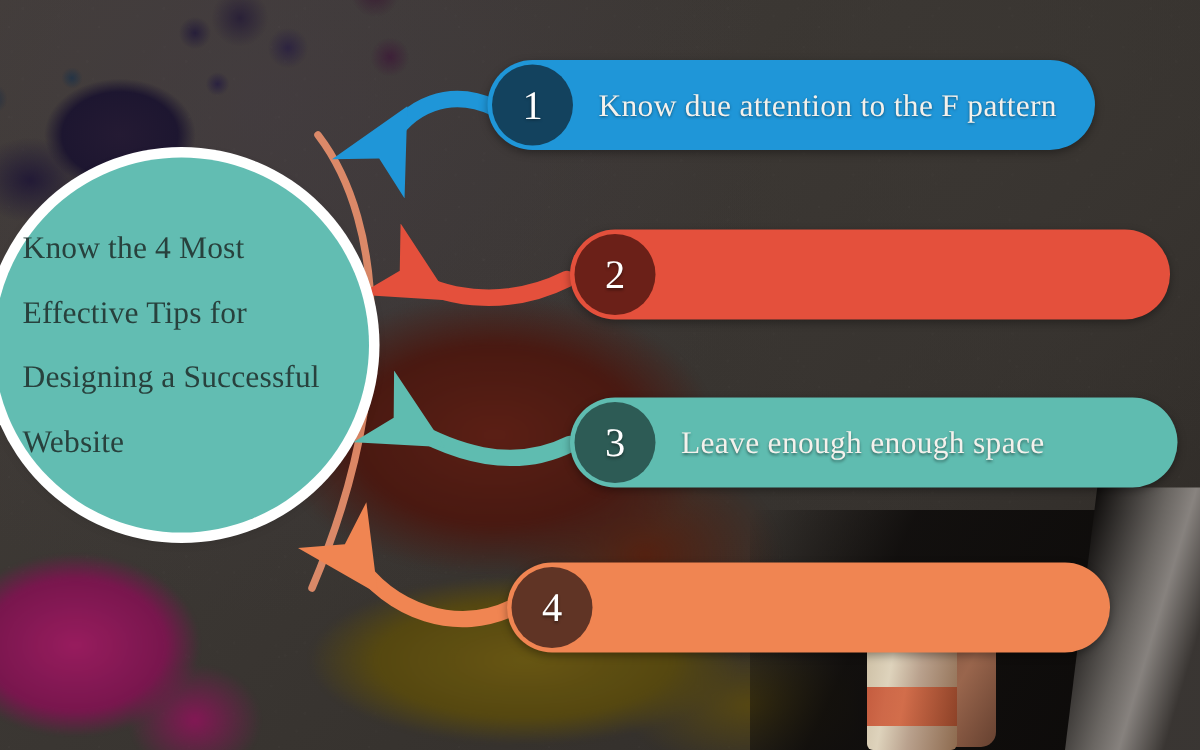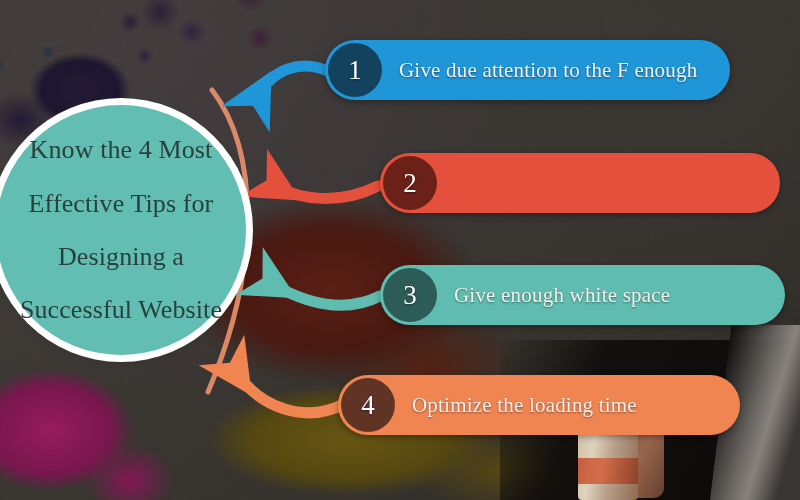--- a/index.html
+++ b/index.html
@@ -165,23 +165,23 @@
     width: 250px; height: 250px;
     border-radius: 50%;
     background: #62bdb2;
     box-shadow: 0 0 0 7px #ffffff, 0 2px 10px rgba(0,0,0,0.45);
     display: flex;
     align-items: center;
     justify-content: center;
   }
   .hub-text {
     width: 212px;
-    text-align: center;
+    text-align: left;
     color: #28413d;
-    font-size: 26px;
+    font-size: 21px;
     line-height: 2.05;
     letter-spacing: 0.1px;
   }
 
   
   .bar {
     position: absolute;
     height: 60px;
     border-radius: 30px;
     display: flex;
@@ -262,30 +262,29 @@
 
     <path id="arrow4" d="M344,404 C305,424 260,408 236,372" fill="none" stroke-width="11" stroke-linecap="round" marker-end="url(#ah-orange)" style="stroke: rgb(240, 133, 82);"></path>
   </svg>
 
   <div class="hub" style="background: rgb(98, 189, 178); box-shadow: rgb(255, 255, 255) 0px 0px 0px 7px, rgba(0, 0, 0, 0.45) 0px 2px 10px;">
     <div class="hub-text" style="color: rgb(40, 65, 61);">Know the 4 Most Effective Tips for Designing a Successful Website</div>
   </div>
 
   <div class="bar" id="bar1" style="background: rgb(31, 150, 216);">
     <div class="bar-badge" style="background: rgb(19, 66, 94);">1</div>
-    <div class="bar-label">Give due attention to the F enough</div>
+    <div class="bar-label">Know due attention to the F pattern</div>
   </div>
 
   <div class="bar" id="bar2" style="background: rgb(228, 80, 60);">
     <div class="bar-badge" style="background: rgb(107, 32, 24);">2</div>
   </div>
 
   <div class="bar" id="bar3" style="background: rgb(95, 188, 176);">
     <div class="bar-badge" style="background: rgb(45, 91, 85);">3</div>
-    <div class="bar-label">Give enough white space</div>
+    <div class="bar-label">Leave enough enough space</div>
   </div>
 
   <div class="bar" id="bar4" style="background: rgb(240, 133, 82);">
     <div class="bar-badge" style="background: rgb(96, 52, 37);">4</div>
-    <div class="bar-label">Optimize the loading time</div>
   </div>
 
 </div>
 
 </body></html>

